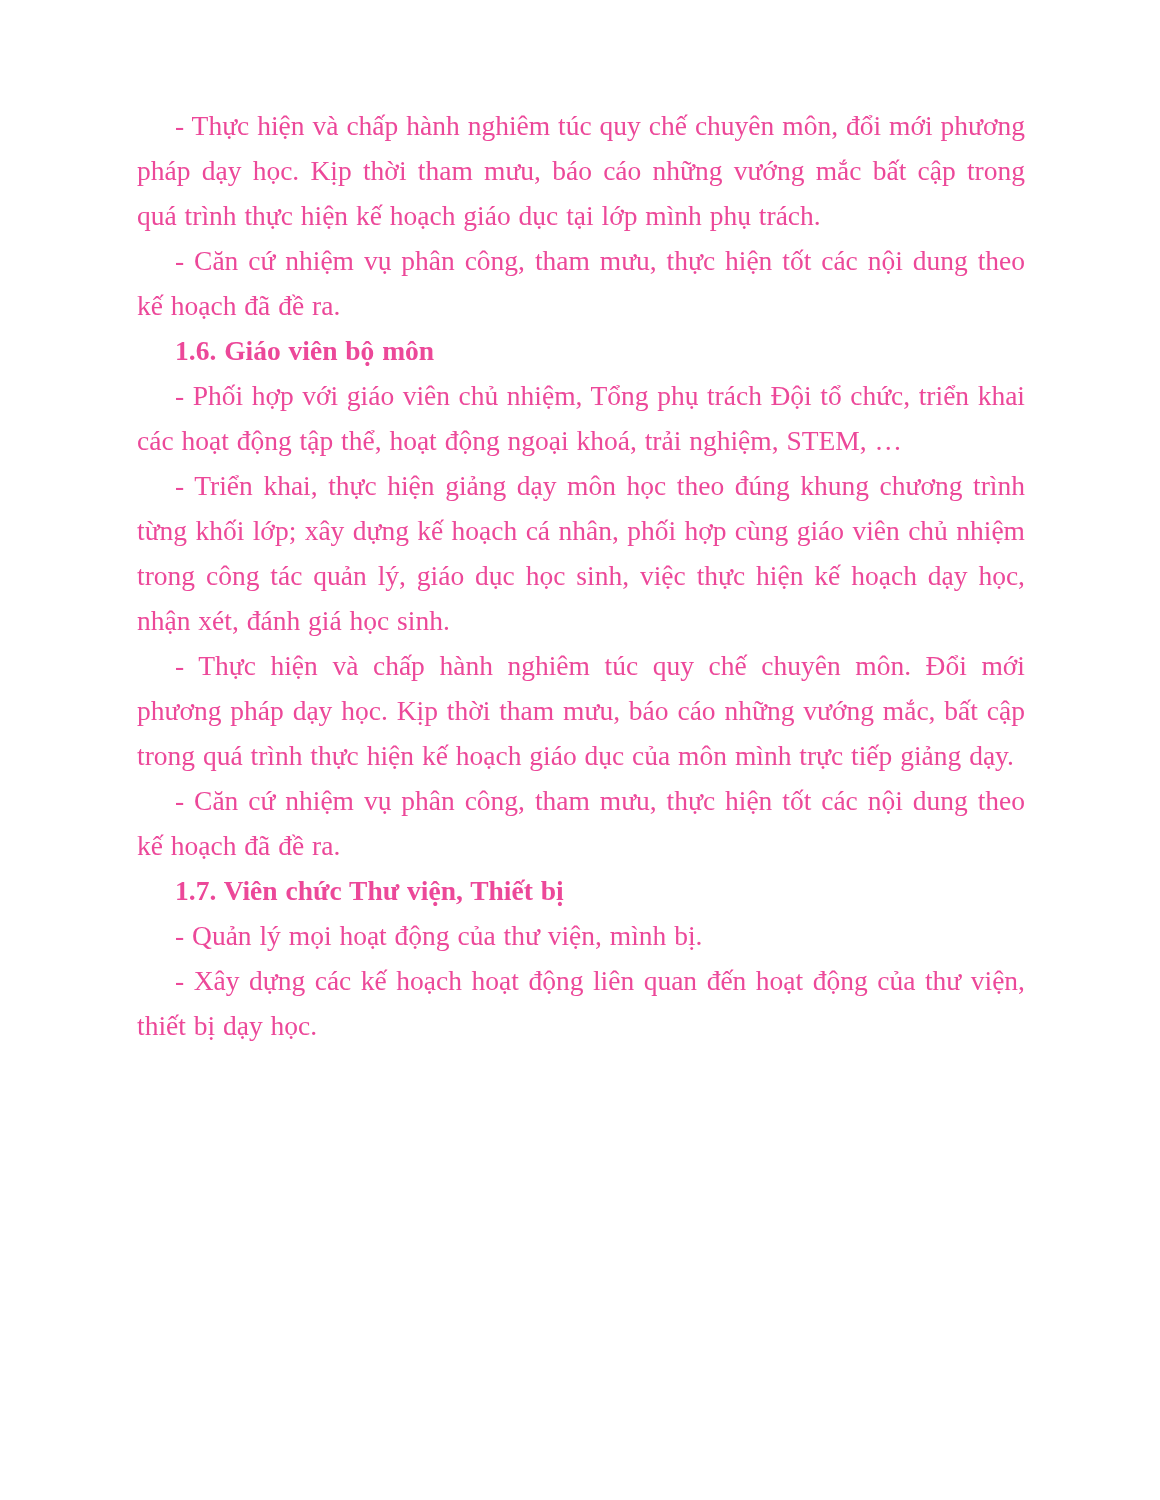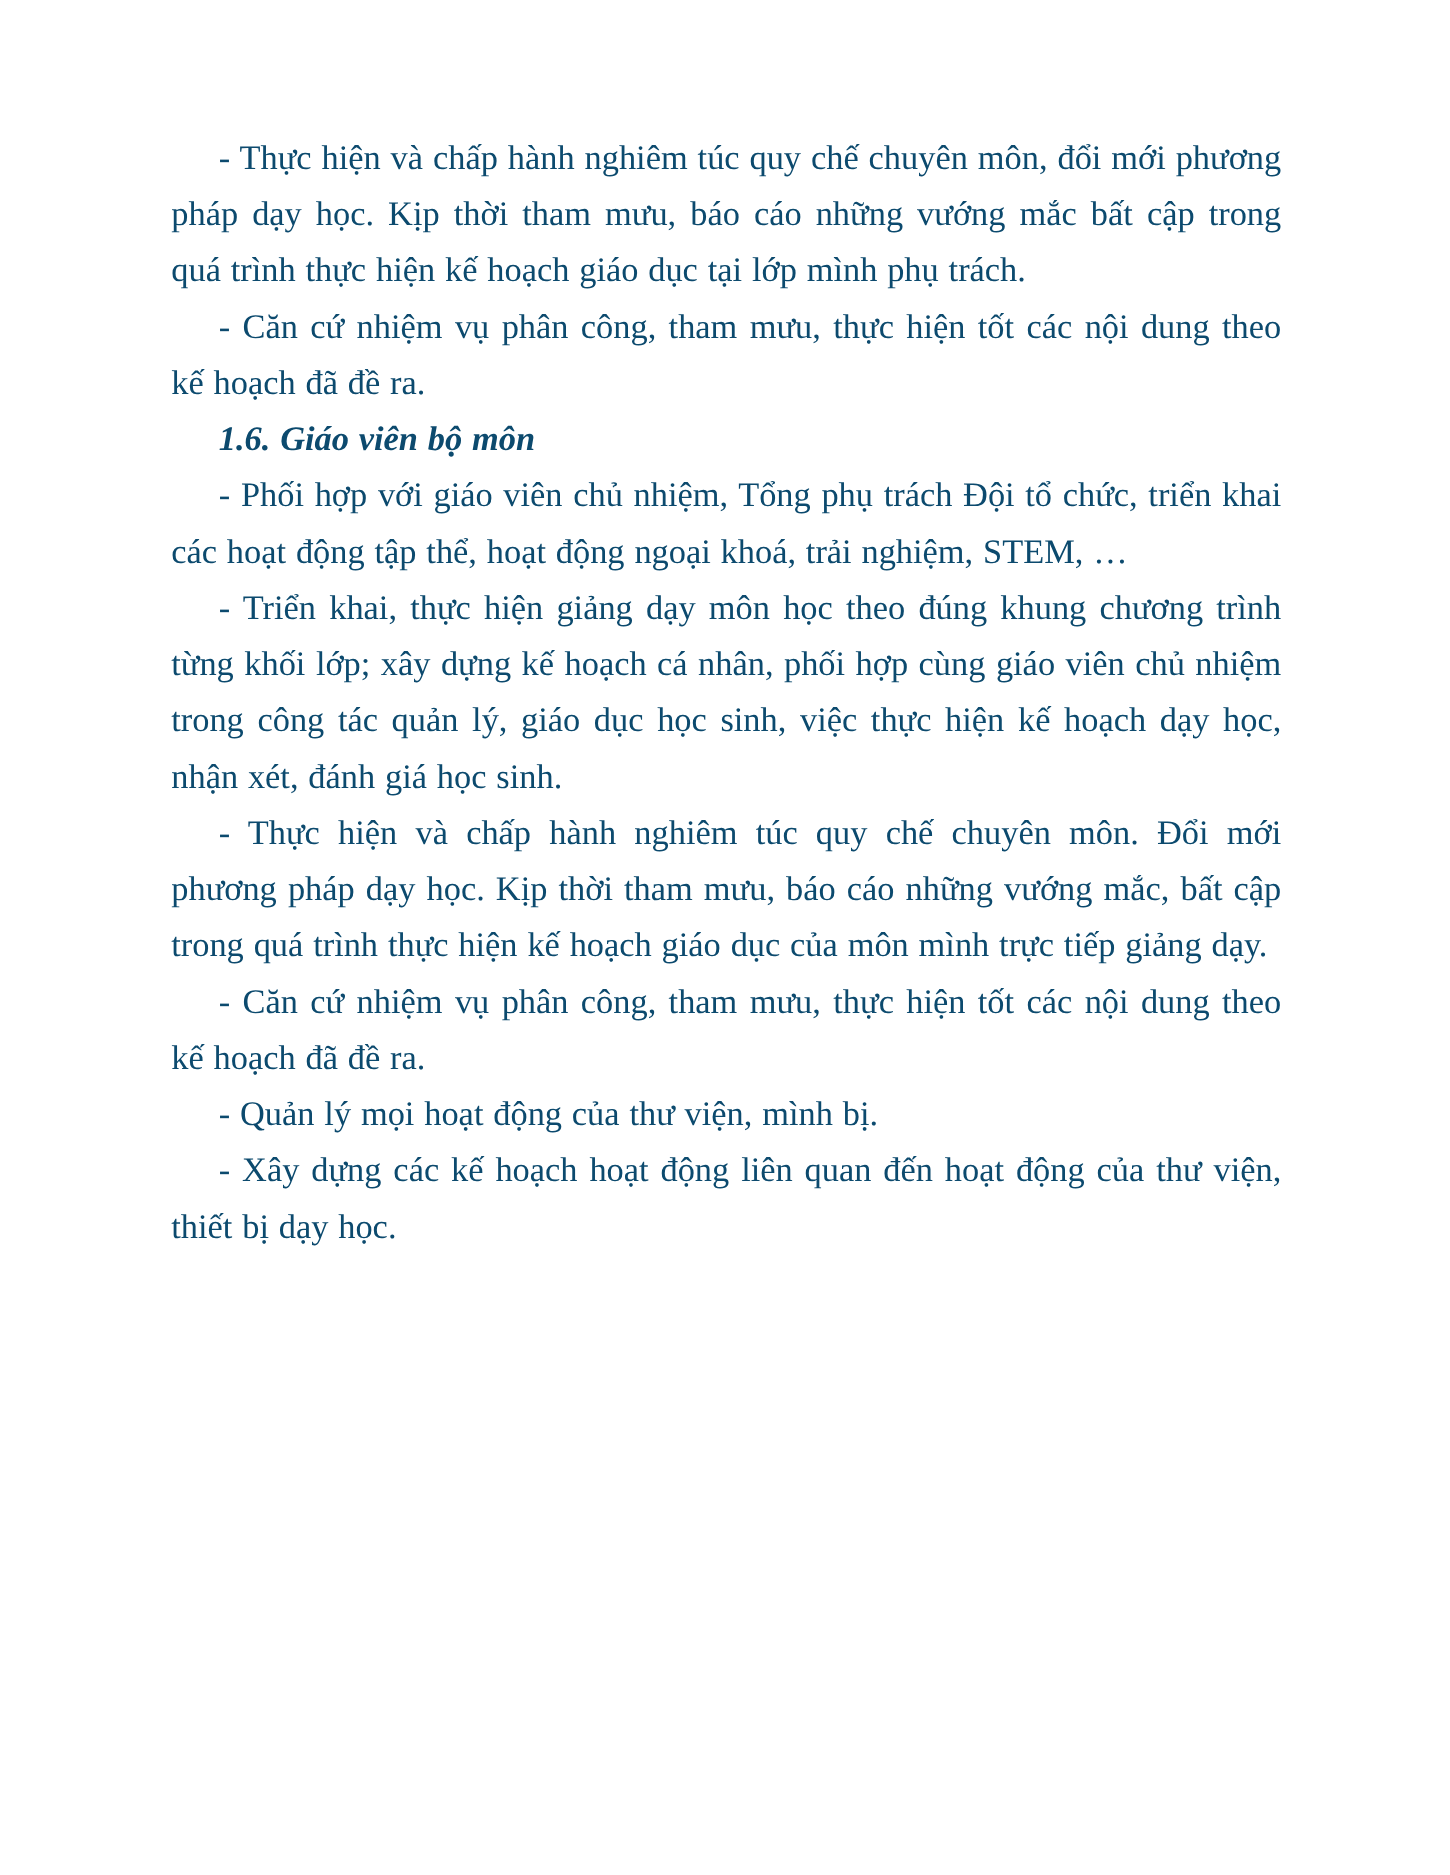--- a/index.html
+++ b/index.html
@@ -8,44 +8,44 @@
     background: #ffffff;
   }
   .page {
     position: relative;
     width: 1160px;
     height: 1500px;
     margin: 0 auto;
     box-sizing: border-box;
     padding: 103px 135px 0 137px;
     background: #ffffff;
-    color: #0c4a6e;
+    color: #ec4899;
     font-family: "Liberation Serif", "DejaVu Serif", serif;
     font-size: 27.5px;
     line-height: 45px;
     overflow: hidden;
   }
   .para {
     margin: 0;
     text-align: justify;
     text-indent: 38px;
     word-spacing: 1px;
   }
   .heading {
     font-weight: bold;
     text-align: left;
-    font-style: italic;
   }
 </style>
 </head>
 <body>
 
 <div class="page">
   <p class="para">- Thực hiện và chấp hành nghiêm túc quy chế chuyên môn, đổi mới phương pháp dạy học. Kịp thời tham mưu, báo cáo những vướng mắc bất cập trong quá trình thực hiện kế hoạch giáo dục tại lớp mình phụ trách.</p>
   <p class="para">- Căn cứ nhiệm vụ phân công, tham mưu, thực hiện tốt các nội dung theo kế hoạch đã đề ra.</p>
   <p class="para heading">1.6. Giáo viên bộ môn</p>
   <p class="para">- Phối hợp với giáo viên chủ nhiệm, Tổng phụ trách Đội tổ chức, triển khai các hoạt động tập thể, hoạt động ngoại khoá, trải nghiệm, STEM, …</p>
   <p class="para">- Triển khai, thực hiện giảng dạy môn học theo đúng khung chương trình từng khối lớp; xây dựng kế hoạch cá nhân, phối hợp cùng giáo viên chủ nhiệm trong công tác quản lý, giáo dục học sinh, việc thực hiện kế hoạch dạy học, nhận xét, đánh giá học sinh.</p>
   <p class="para">- Thực hiện và chấp hành nghiêm túc quy chế chuyên môn. Đổi mới phương pháp dạy học. Kịp thời tham mưu, báo cáo những vướng mắc, bất cập trong quá trình thực hiện kế hoạch giáo dục của môn mình trực tiếp giảng dạy.</p>
   <p class="para">- Căn cứ nhiệm vụ phân công, tham mưu, thực hiện tốt các nội dung theo kế hoạch đã đề ra.</p>
+  <p class="para heading">1.7. Viên chức Thư viện, Thiết bị</p>
   <p class="para">- Quản lý mọi hoạt động của thư viện, mình bị.</p>
   <p class="para">- Xây dựng các kế hoạch hoạt động liên quan đến hoạt động của thư viện, thiết bị dạy học.</p>
 </div>
 
 </body></html>

